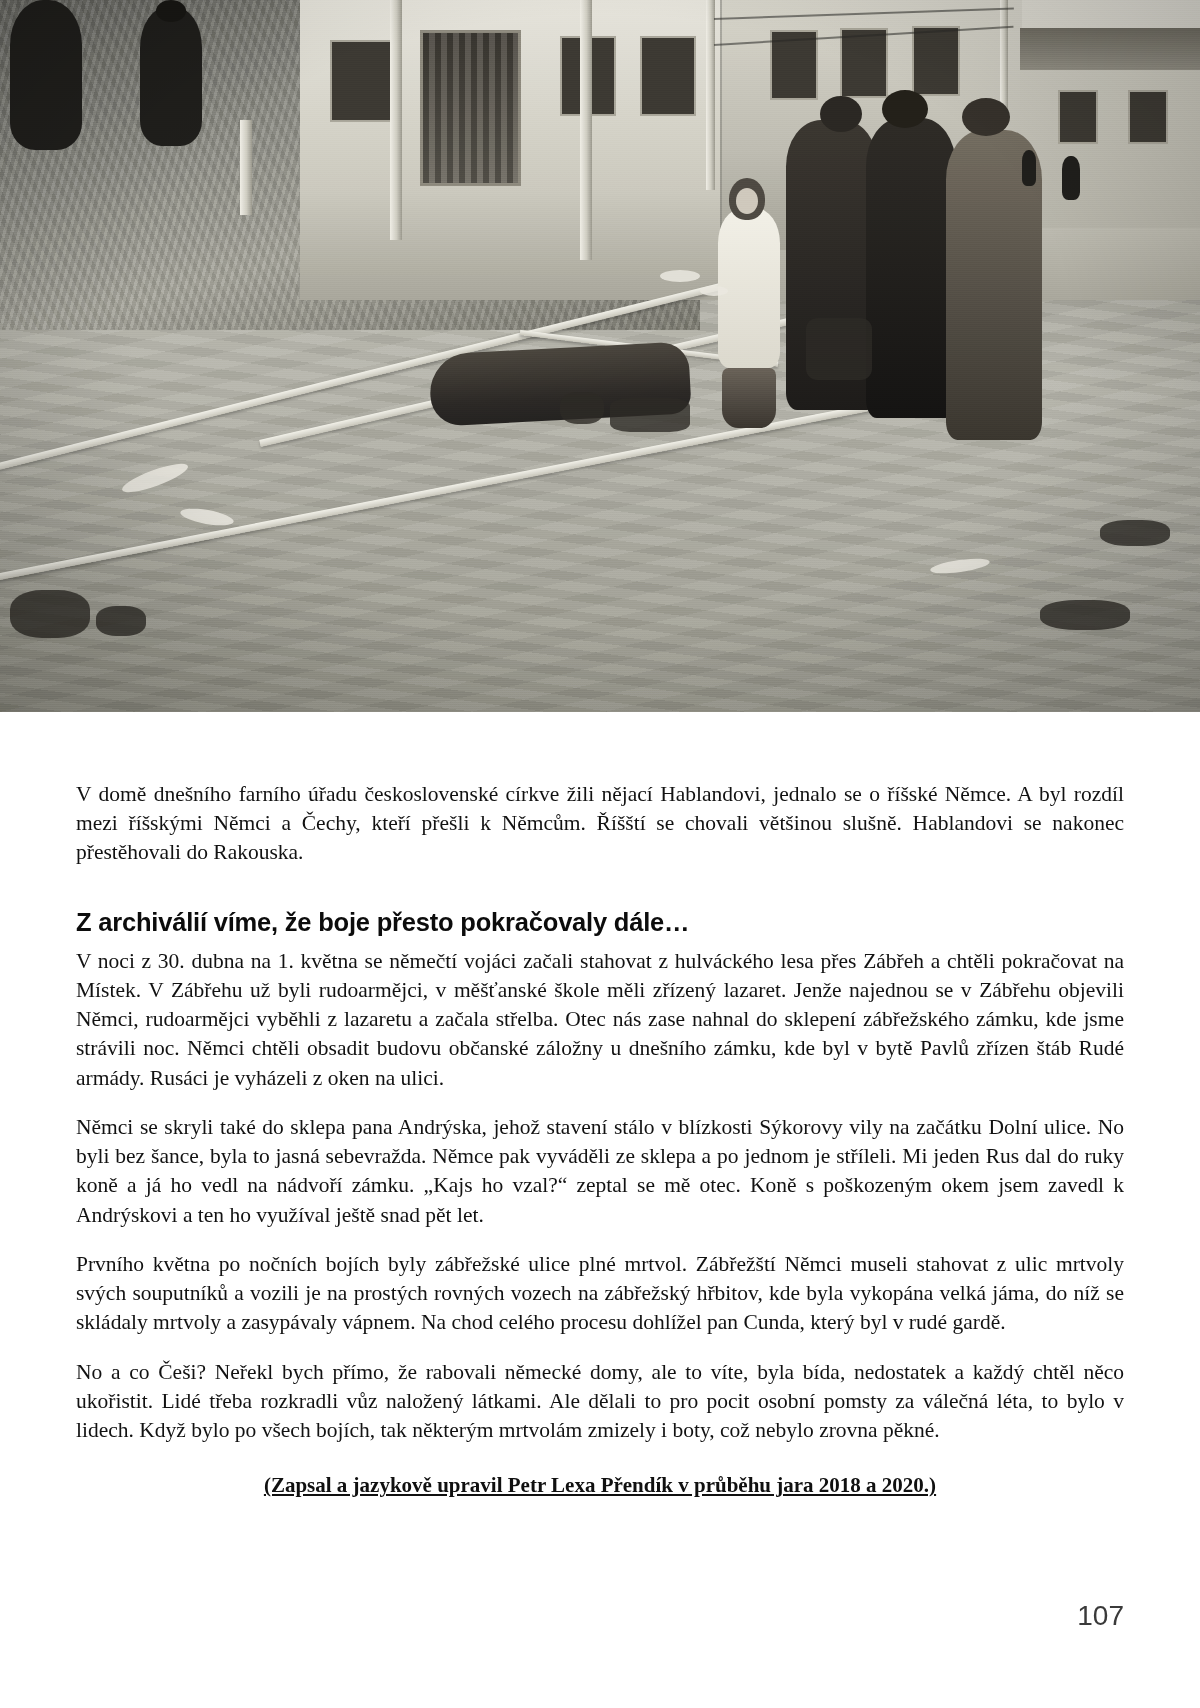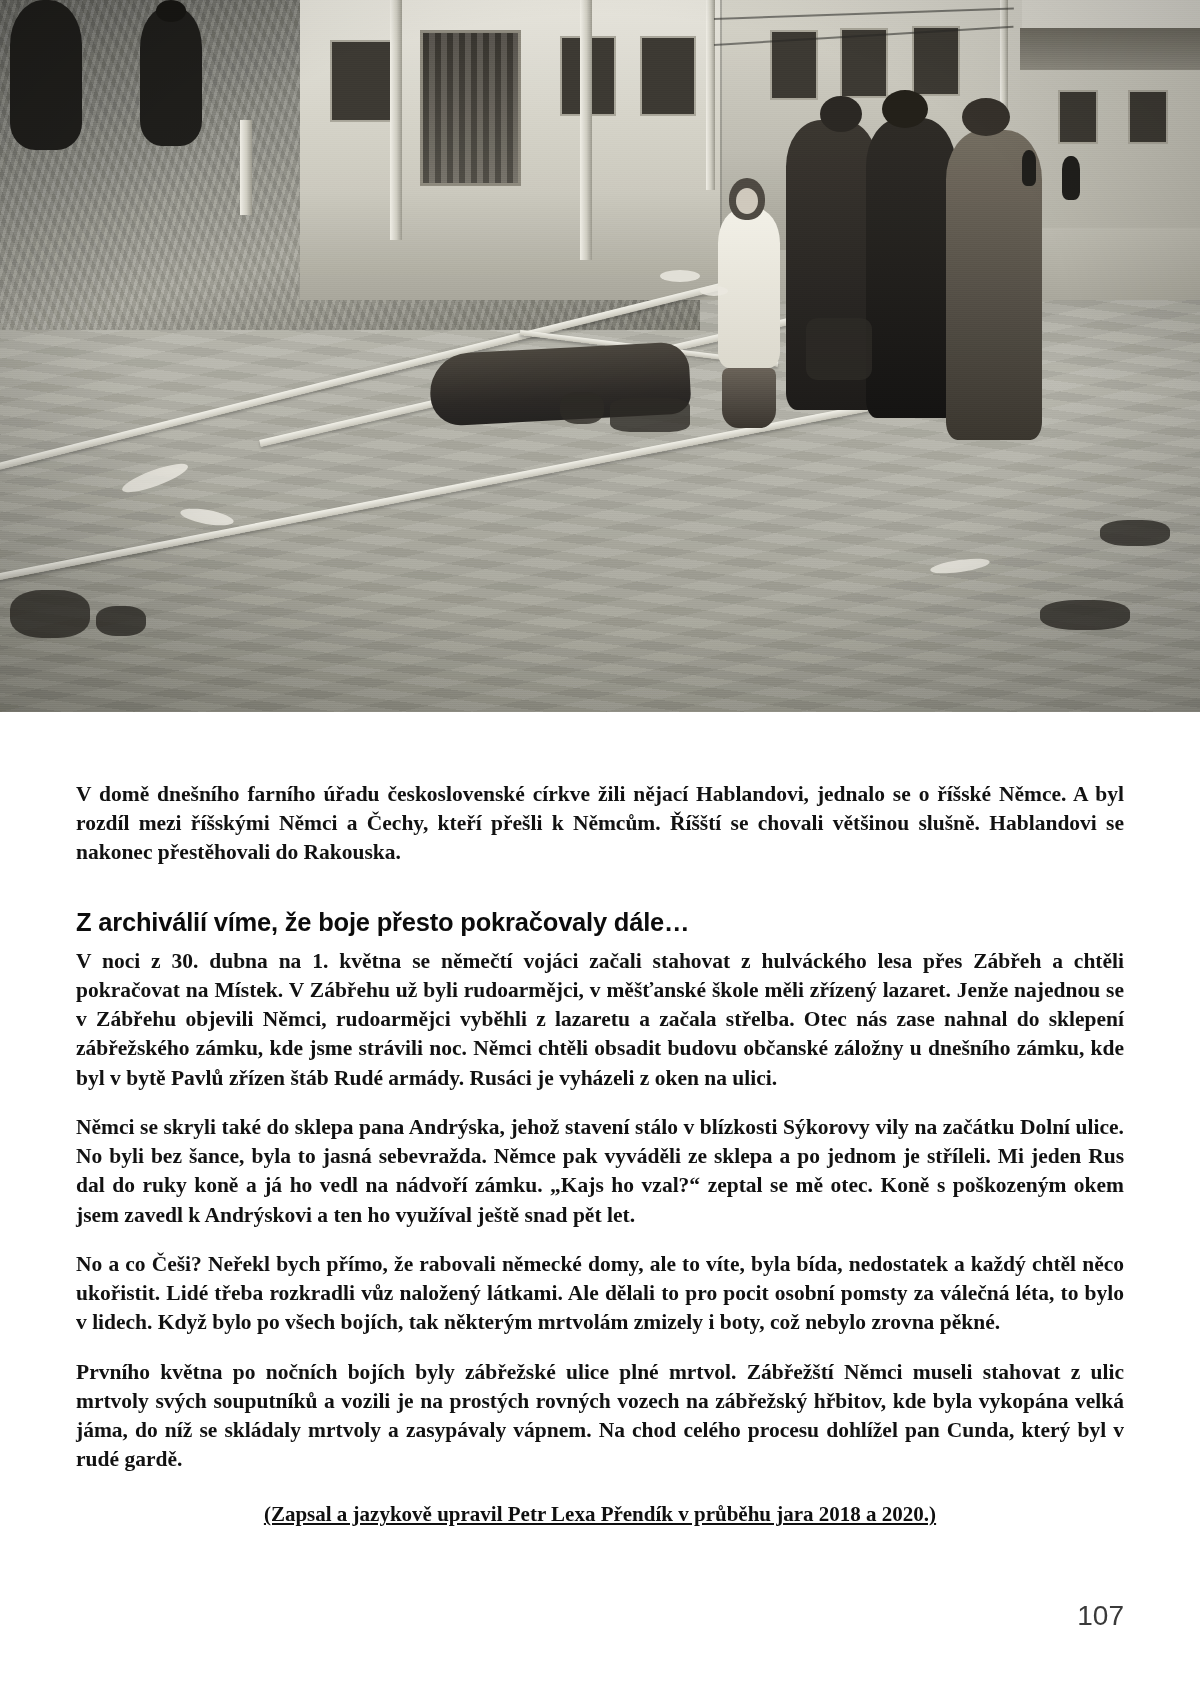--- a/index.html
+++ b/index.html
@@ -220,21 +220,20 @@
     top: 780px;
     width: 1048px;
   }
   p.body {
     margin: 0 0 20px 0;
     font-size: 21.5px;
     line-height: 1.36;
     text-align: justify;
     text-justify: inter-word;
     color: #121212;
-    font-weight: bold;
   }
   p.body.first {
     margin-bottom: 40px;
   }
   h2.section {
     font-family: "Liberation Sans", sans-serif;
     font-weight: bold;
     font-size: 25.5px;
     margin: 0 0 10px 0;
     color: #0c0c0c;
@@ -340,20 +339,20 @@
   </div>
 
 
   <div class="content">
     <p class="body first">V domě dnešního farního úřadu československé církve žili nějací Hablandovi, jednalo se o říšské Němce. A byl rozdíl mezi říšskými Němci a Čechy, kteří přešli k Němcům. Říšští se chovali většinou slušně. Hablandovi se nakonec přestěhovali do Rakouska.</p>
 
     <h2 class="section">Z archiválií víme, že boje přesto pokračovaly dále…</h2>
 
     <p class="body">V noci z 30. dubna na 1. května se němečtí vojáci začali stahovat z hulváckého lesa přes Zábřeh a chtěli pokračovat na Místek. V Zábřehu už byli rudoarmějci, v měšťanské škole měli zřízený lazaret. Jenže najednou se v Zábřehu objevili Němci, rudoarmějci vyběhli z lazaretu a začala střelba. Otec nás zase nahnal do sklepení zábřežského zámku, kde jsme strávili noc. Němci chtěli obsadit budovu občanské záložny u dnešního zámku, kde byl v bytě Pavlů zřízen štáb Rudé armády. Rusáci je vyházeli z oken na ulici.</p>
     <p class="body">Němci se skryli také do sklepa pana Andrýska, jehož stavení stálo v blízkosti Sýkorovy vily na začátku Dolní ulice. No byli bez šance, byla to jasná sebevražda. Němce pak vyváděli ze sklepa a po jednom je stříleli. Mi jeden Rus dal do ruky koně a já ho vedl na nádvoří zámku. „Kajs ho vzal?“ zeptal se mě otec. Koně s poškozeným okem jsem zavedl k Andrýskovi a ten ho využíval ještě snad pět let.</p>
+    <p class="body">Prvního května po nočních bojích byly zábřežské ulice plné mrtvol. Zábřežští Němci museli stahovat z ulic mrtvoly svých souputníků a vozili je na prostých rovných vozech na zábřežský hřbitov, kde byla vykopána velká jáma, do níž se skládaly mrtvoly a zasypávaly vápnem. Na chod celého procesu dohlížel pan Cunda, který byl v rudé gardě.</p>
     <p class="body">No a co Češi? Neřekl bych přímo, že rabovali německé domy, ale to víte, byla bída, nedostatek a každý chtěl něco ukořistit. Lidé třeba rozkradli vůz naložený látkami. Ale dělali to pro pocit osobní pomsty za válečná léta, to bylo v lidech. Když bylo po všech bojích, tak některým mrtvolám zmizely i boty, což nebylo zrovna pěkné.</p>
-    <p class="body">Prvního května po nočních bojích byly zábřežské ulice plné mrtvol. Zábřežští Němci museli stahovat z ulic mrtvoly svých souputníků a vozili je na prostých rovných vozech na zábřežský hřbitov, kde byla vykopána velká jáma, do níž se skládaly mrtvoly a zasypávaly vápnem. Na chod celého procesu dohlížel pan Cunda, který byl v rudé gardě.</p>
 
     <div class="signature">(Zapsal a jazykově upravil Petr Lexa Přendík v průběhu jara 2018 a 2020.)</div>
   </div>
 
   <div class="folio">107</div>
 </div>
 
 </body></html>

